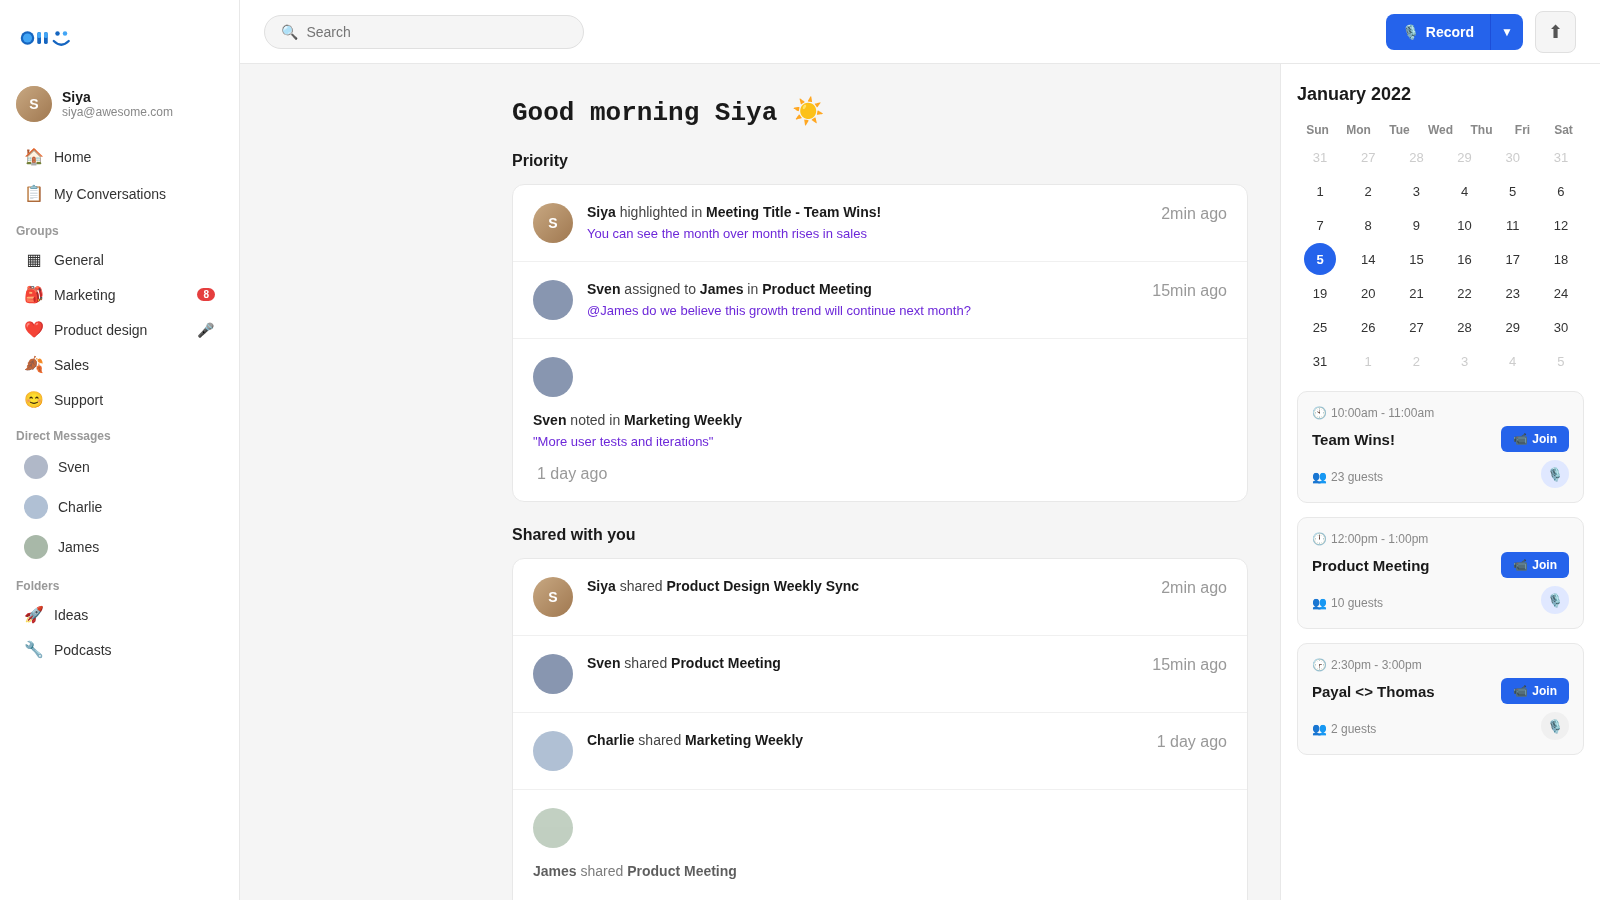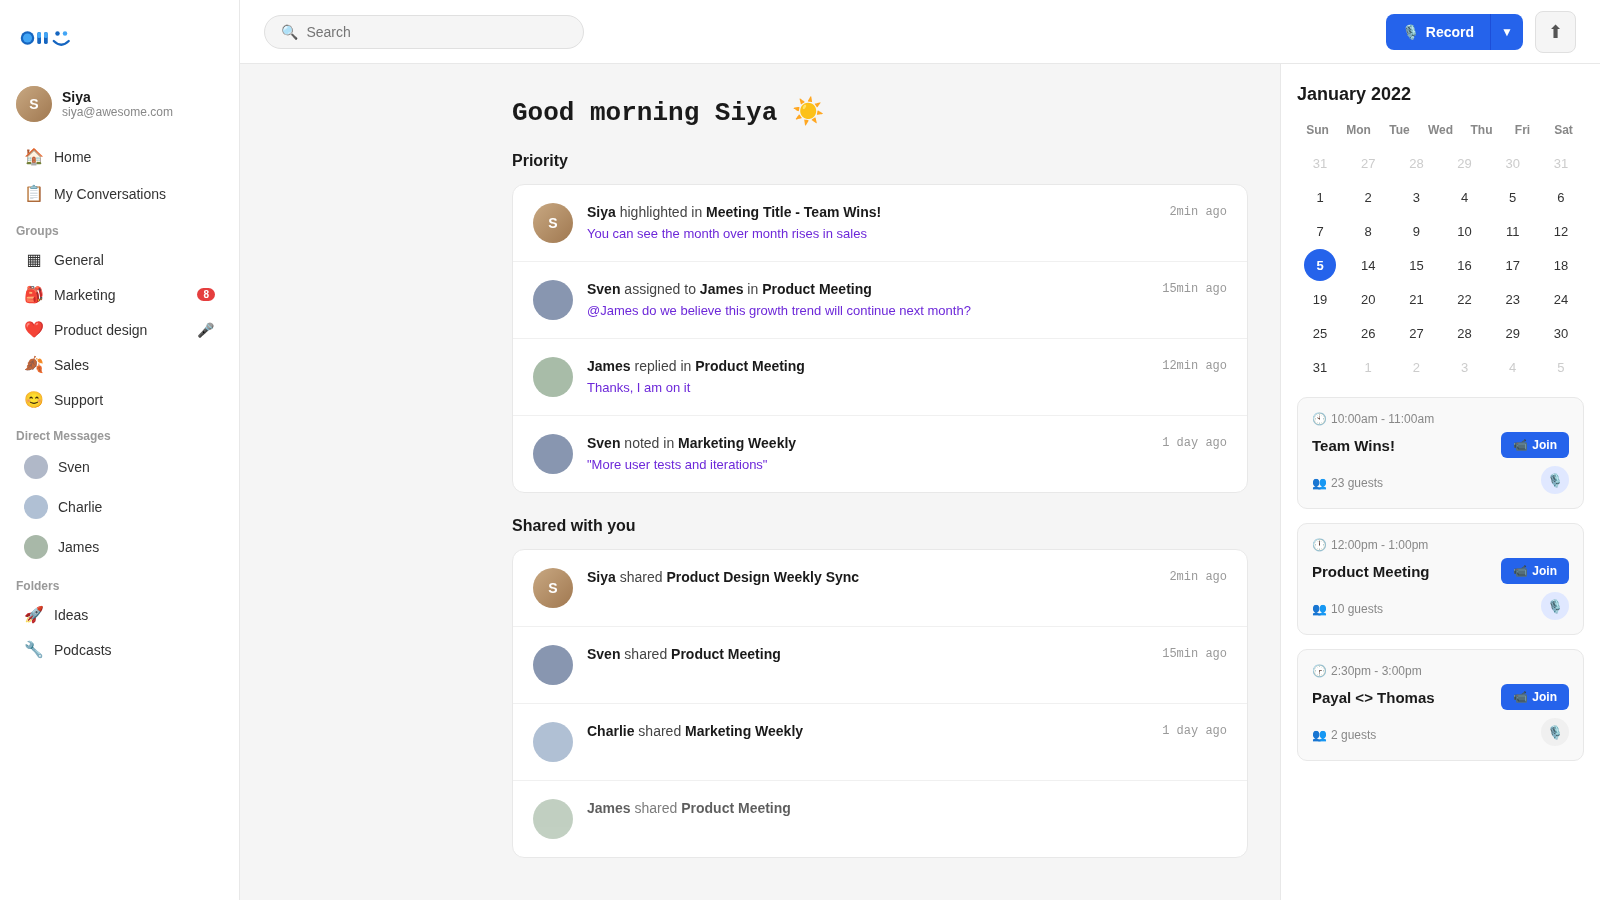--- a/index.html
+++ b/index.html
@@ -79,49 +79,49 @@
       flex: 1;
       padding: 32px 32px;
       overflow-y: auto;
     }
     .greeting { font-size: 26px; font-weight: 700; color: #1a1a1a; margin-bottom: 24px; font-family: Liberation Mono, monospace; }
 
     .section-title { font-size: 16px; font-weight: 600; color: #1a1a1a; margin-bottom: 14px; }
 
     .activity-card { background: #fff; border-radius: 12px; border: 1px solid #e8e8e8; padding: 0; margin-bottom: 24px; overflow: hidden; }
     .activity-item { display: flex; align-items: flex-start; gap: 14px; padding: 18px 20px; border-bottom: 1px solid #f0f0f0; }
-    .activity-item:last-child { border-bottom: none; }
+    .activity-item:last-child { border-bottom: none; flex-direction: column; }
     .activity-avatar { width: 40px; height: 40px; border-radius: 50%; flex-shrink: 0; background: #ccc; overflow: hidden; }
     .av-siya { background: #c8a882; }
     .av-sven { background: #8896b0; }
     .av-james { background: #a0c0a0; }
     .av-sven2 { background: #8896b0; }
     .activity-text { flex: 1; }
     .activity-main { font-size: 14px; color: #444; line-height: 1.4; }
     .activity-main b { color: #1a1a1a; font-weight: 600; }
     .activity-sub { font-size: 13px; color: #6d28d9; margin-top: 3px; }
-    .activity-time { font-size: 12px; color: #999; white-space: nowrap; margin-left: 4px; padding-top: 2px; font-family: Liberation Mono, monospace; }
+    .activity-time { font-size: 16px; color: #999; white-space: nowrap; margin-left: 4px; padding-top: 2px; }
 
     .shared-section { margin-top: 8px; }
 
     
     #right-panel {
       width: 320px;
       min-width: 320px;
       background: #fff;
       border-left: 1px solid #e8e8e8;
       padding: 20px 16px;
       overflow-y: auto;
       height: calc(900px - 64px);
     }
 
     
     .calendar-title { font-size: 18px; font-weight: 700; color: #1a1a1a; margin-bottom: 14px; }
     .calendar { width: 100%; }
-    .cal-header { display: grid; grid-template-columns: repeat(7, 1fr); margin-bottom: 6px; }
+    .cal-header { display: grid; grid-template-columns: repeat(7, 1fr); margin-bottom: 0; }
     .cal-day-name { text-align: center; font-size: 12px; font-weight: 600; color: #888; padding: 4px 0; }
     .cal-grid { display: grid; grid-template-columns: repeat(6, 1fr); gap: 2px; }
     .cal-cell { text-align: center; padding: 6px 0; font-size: 13px; color: #333; cursor: pointer; border-radius: 50%; width: 32px; height: 32px; margin: auto; display: flex; align-items: center; justify-content: center; }
     .cal-cell.outside { color: #ccc; }
     .cal-cell.today { background: #2563eb; color: #fff; font-weight: 700; border-radius: 50%; }
 
     
     .event-card { background: #f9f9f9; border: 1px solid #e8e8e8; border-radius: 10px; padding: 14px; margin-top: 14px; }
     .event-time { font-size: 12px; color: #888; display: flex; align-items: center; gap: 4px; margin-bottom: 6px; }
     .event-header { display: flex; align-items: center; justify-content: space-between; }
@@ -266,30 +266,20 @@
         <div class="activity-avatar av-sven" style="background:#8896b0;"></div>
         <div class="activity-text">
           <div class="activity-main">
             <b>Sven</b> assigned to <b>James</b> in <b>Product Meeting</b>
           </div>
           <div class="activity-sub">@James do we believe this growth trend will continue next month?</div>
         </div>
         <div class="activity-time">15min ago</div>
       </div>
 
-      <div class="activity-item">
-        <div class="activity-avatar av-james" style="background:#a8bca8;"></div>
-        <div class="activity-text">
-          <div class="activity-main">
-            <b>James</b> replied in <b>Product Meeting</b>
-          </div>
-          <div class="activity-sub">Thanks, I am on it</div>
-        </div>
-        <div class="activity-time">12min ago</div>
-      </div>
 
       <div class="activity-item">
         <div class="activity-avatar av-sven2" style="background:#8896b0;"></div>
         <div class="activity-text">
           <div class="activity-main">
             <b>Sven</b> noted in <b>Marketing Weekly</b>
           </div>
           <div class="activity-sub">"More user tests and iterations"</div>
         </div>
         <div class="activity-time">1 day ago</div>

